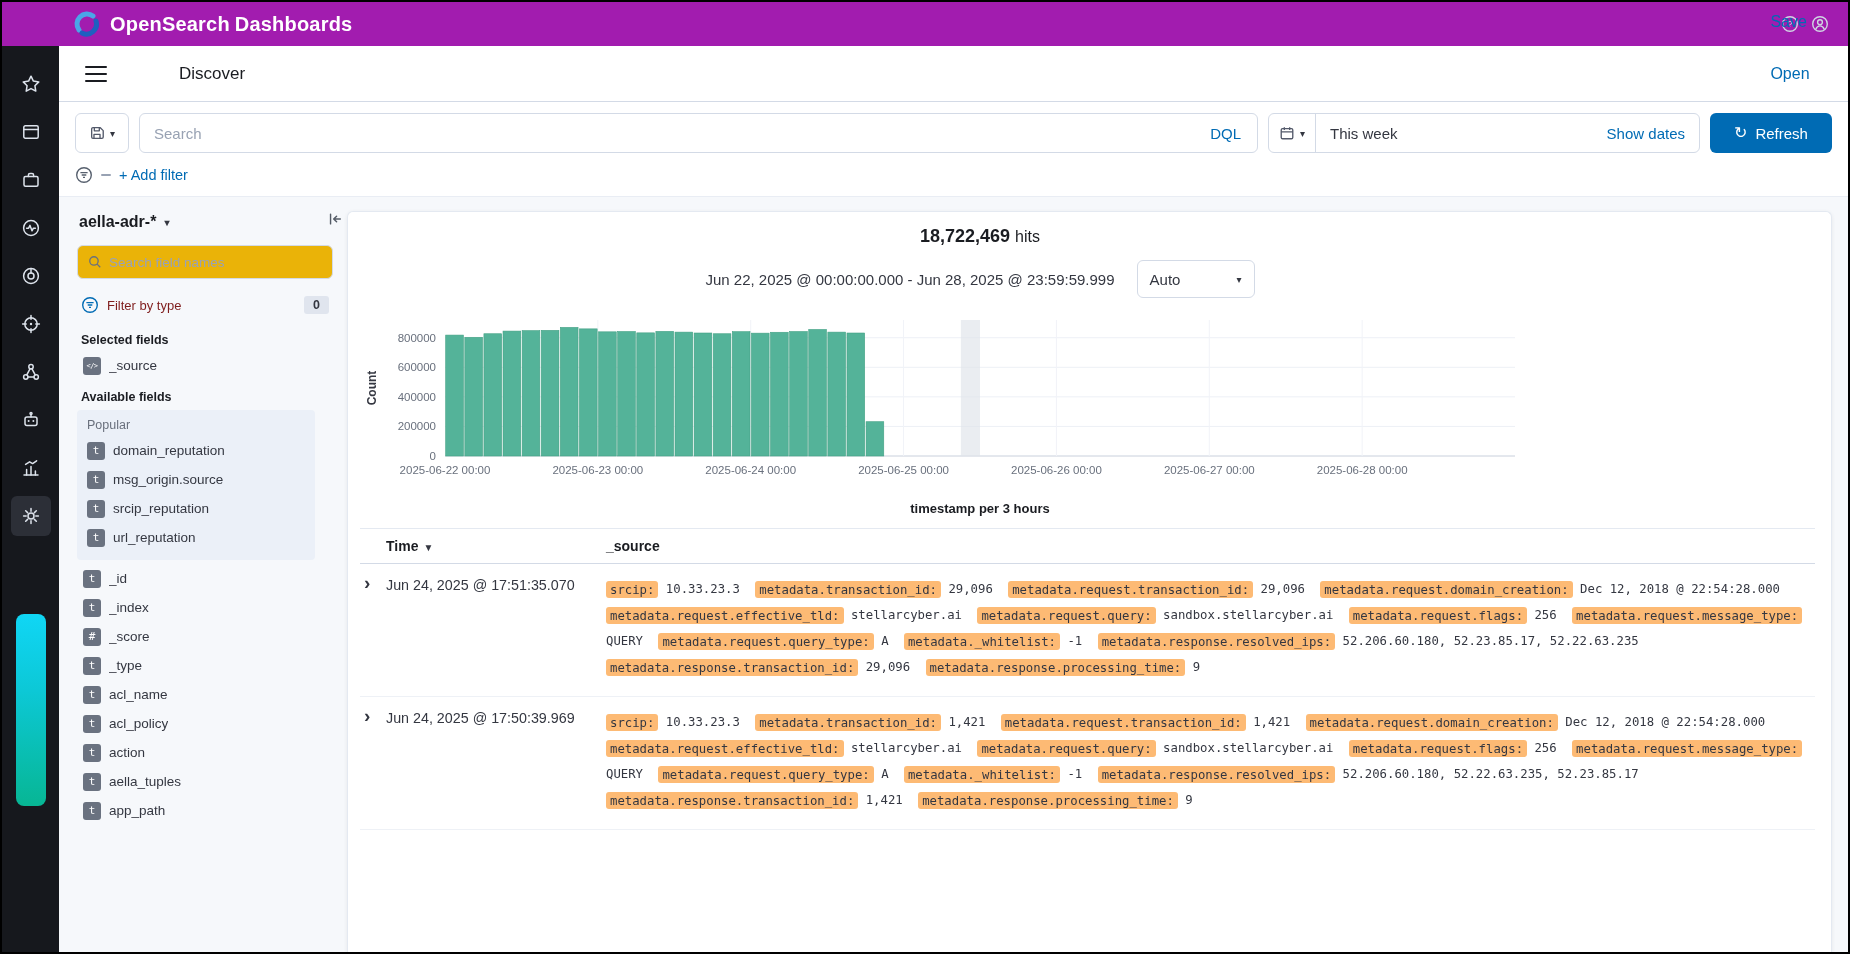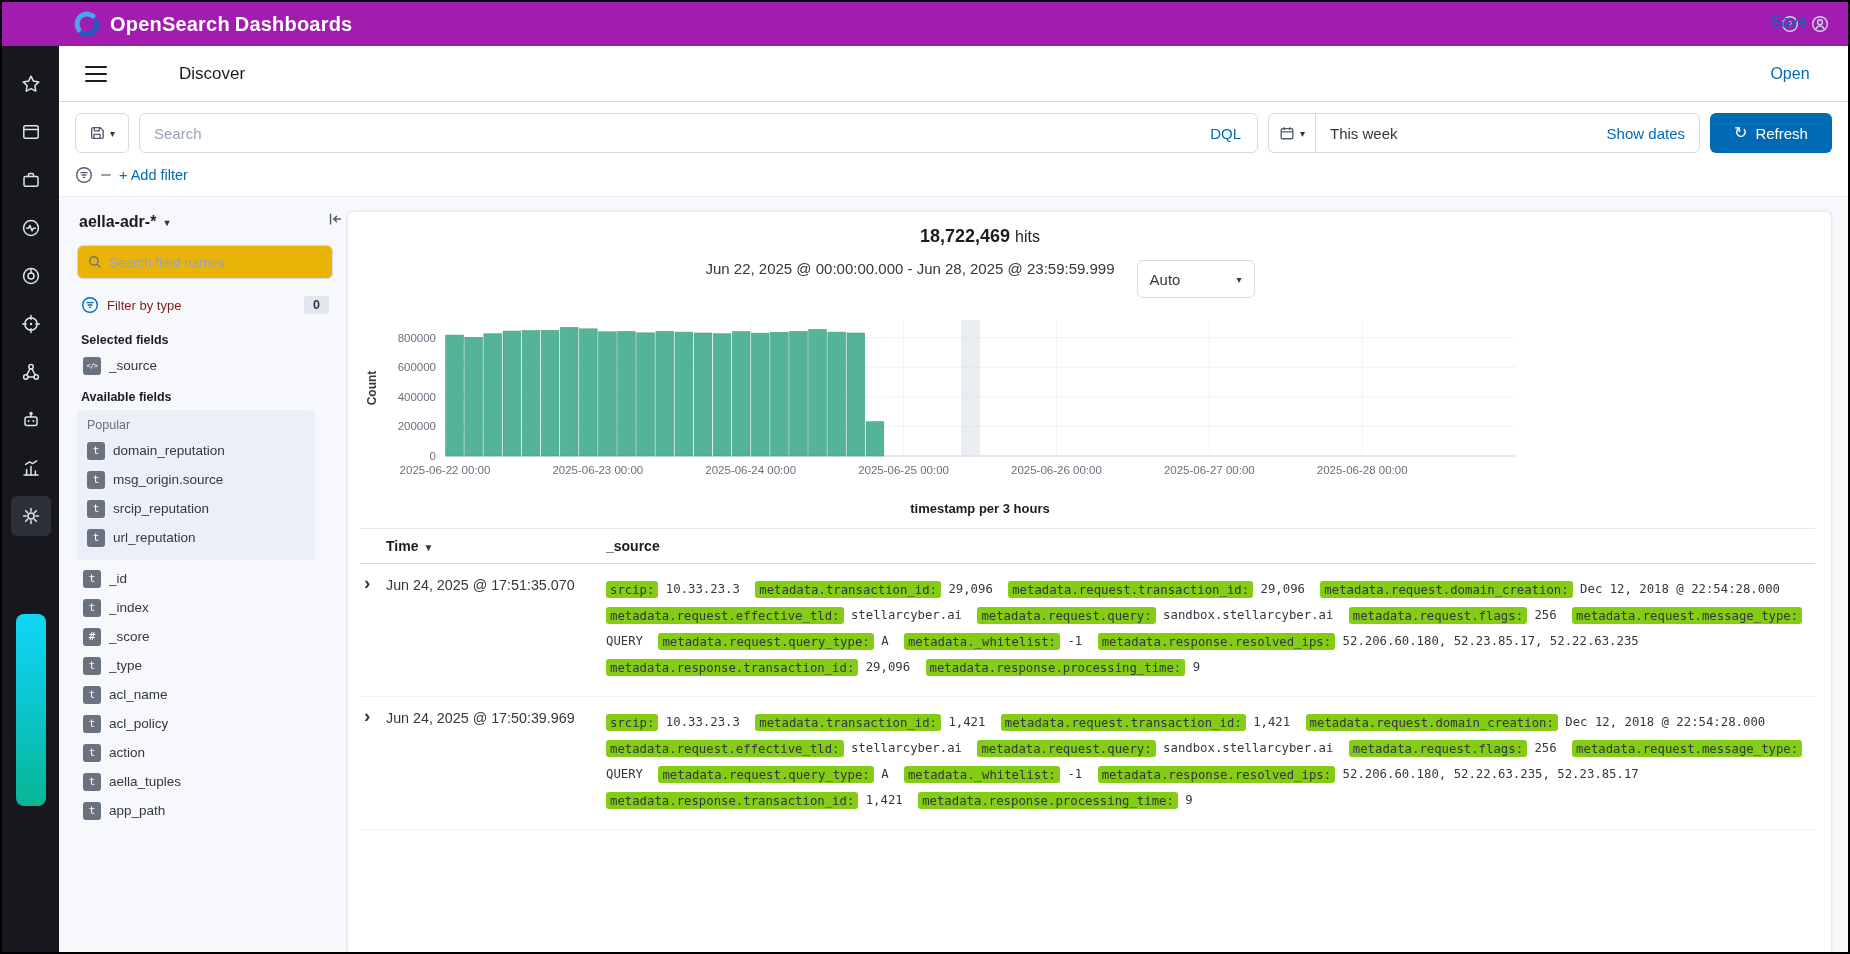--- a/index.html
+++ b/index.html
@@ -90,41 +90,41 @@
   .popular-heading { font-size:12.5px; color:#69707d; font-weight:500; margin:2px 6px 4px; }
   .avail-list { margin-top:4px; width:238px; }
 
   
   .results-panel { flex:1; background:#fff; border:1px solid #e4e9f1; border-bottom:none; border-radius:6px 6px 0 0;
                    box-shadow:0 1px 4px rgba(0,0,0,.07); padding:14px 16px 0 12px; min-width:0; overflow:hidden; }
   .chart-header { width:1240px; }
   .hits-row { text-align:center; color:#1a1c21; }
   .hits-number { font-size:18px; font-weight:700; }
   .hits-word { font-size:16px; margin-left:5px; }
-  .range-row { margin-top:13px; display:flex; justify-content:center; gap:22px; }
+  .range-row { margin-top:13px; display:flex; justify-content:center; align-items:center; gap:22px; }
   .range-text { font-size:15px; color:#343741; }
   .interval-select { width:118px; height:38px; border:1px solid #d3dae6; border-radius:6px; background:#fff;
                      display:flex; align-items:center; justify-content:space-between; padding:0 12px;
                      font-size:15px; color:#343741; cursor:pointer; }
   .chart-wrap { margin-top:10px; }
   .tick { font:11.5px "Liberation Sans",sans-serif; fill:#69707d; }
   .axis-label { font:600 12px "Liberation Sans",sans-serif; fill:#343741; }
   .axis-title { font:700 13px "Liberation Sans",sans-serif; fill:#1a1c21; }
 
   
   .doc-table { margin-top:4px; }
   .doc-head { display:grid; grid-template-columns:26px 220px 1fr; align-items:center; height:36px;
               border-top:1px solid #e4e9f1; border-bottom:1px solid #d3dae6; font-size:14px; font-weight:700; color:#1a1c21; }
   .sort-caret { font-size:10px; margin-left:5px; color:#343741; cursor:pointer; }
   .doc-row { display:grid; grid-template-columns:26px 220px 1fr; border-bottom:1px solid #eef1f6; padding:12px 0 16px; }
   .expand { font-size:19px; line-height:14px; color:#343741; cursor:pointer; padding-left:4px; font-weight:700; }
   .doc-time { font-size:14.3px; color:#343741; padding-top:1px; }
   .doc-source { font-family:"DejaVu Sans Mono",monospace; font-size:12.3px; line-height:26px; color:#343741;
                 padding-right:10px; overflow-wrap:break-word; }
-  .chip { background:#84cc16; border-radius:3px; padding:1.5px 4px; white-space:nowrap; }
+  .chip { background:#fdba74; border-radius:3px; padding:1.5px 4px; white-space:nowrap; }
   .chip-val { margin-right:8px; }
 </style>
 </head>
 <body>
 
 <div class="frame">
 
   <div class="topbar">
     <div class="brand">
       <svg width="26" height="26" viewBox="0 0 26 26">

